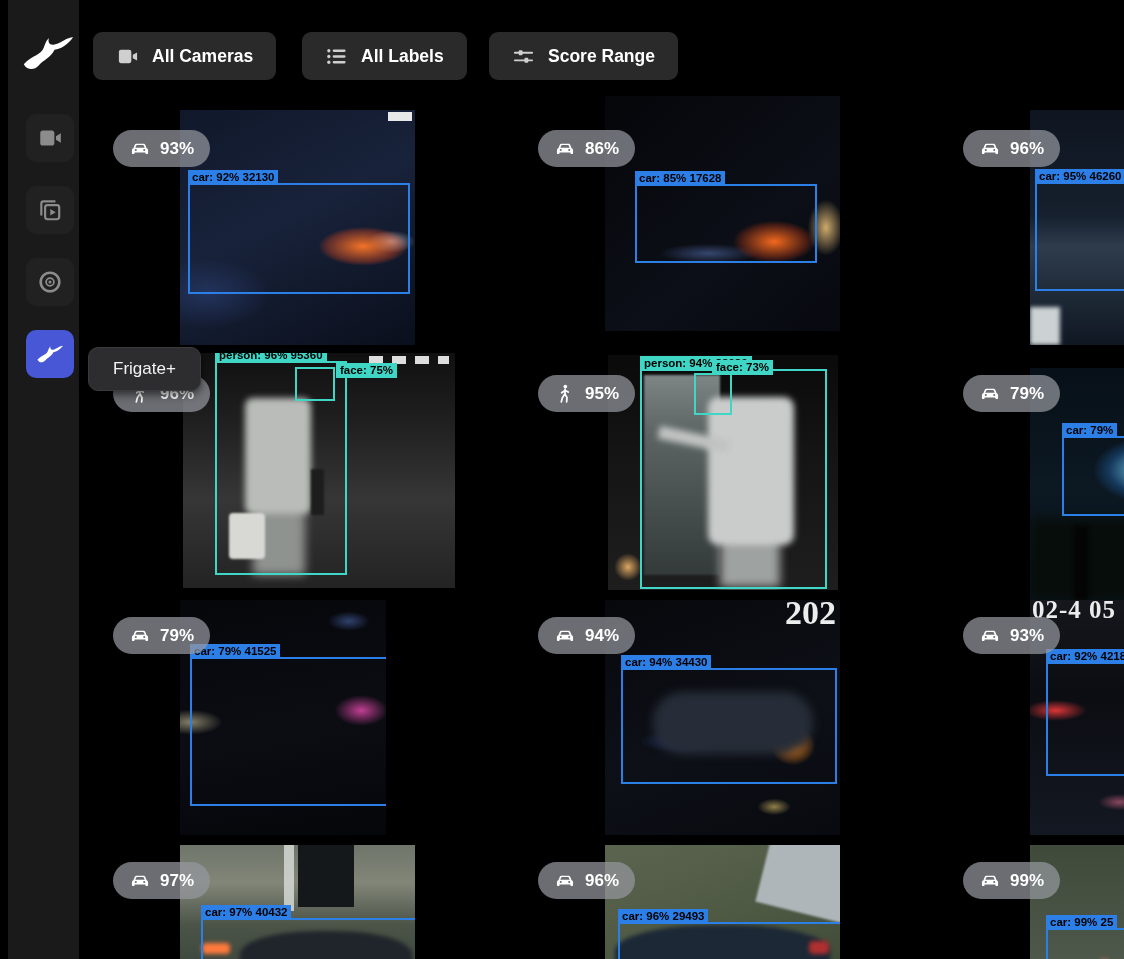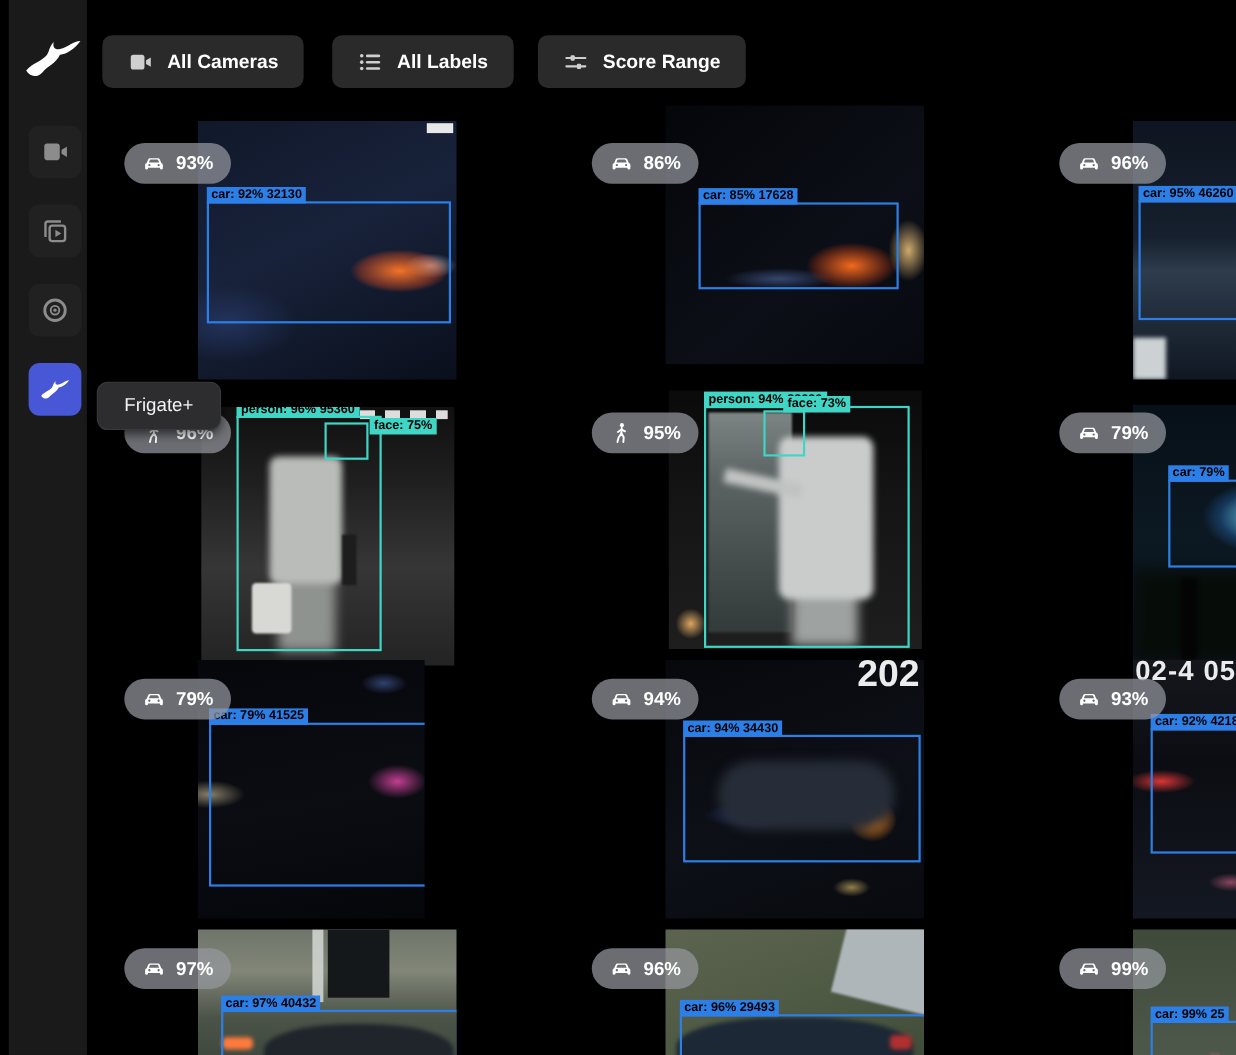--- a/index.html
+++ b/index.html
@@ -44,21 +44,21 @@
     radial-gradient(34px 16px at 90% 56%,rgba(255,255,255,.55),transparent 70%),
     radial-gradient(90px 50px at 12% 78%,rgba(60,90,170,.35),transparent 70%),
     linear-gradient(155deg,#10182a 0%,#18223a 45%,#0a0f1c 100%);}
   .t1{left:605px;top:96px;width:235px;height:235px;background:
     radial-gradient(55px 28px at 72% 62%,rgba(255,110,30,.95),rgba(200,60,20,.3) 60%,transparent 75%),
     radial-gradient(70px 14px at 44% 67%,rgba(120,160,255,.38),transparent 70%),
     radial-gradient(26px 40px at 94% 56%,rgba(255,210,130,.8),transparent 70%),
     linear-gradient(140deg,#05060a,#0c0f17 60%,#07090f);}
   .t2{left:1030px;top:110px;width:235px;height:235px;background:
     linear-gradient(180deg,#0e1520 0%,#16202e 45%,#2e3c4c 58%,#0f1722 100%);}
-  .t3{left:183px;top:370px;width:230px;height:235px;background:
+  .t3{left:183px;top:353px;width:272px;height:235px;background:
     linear-gradient(180deg,#101010 0%,#202020 30%,#363636 62%,#232323 100%);}
   .t4{left:608px;top:355px;width:230px;height:235px;background:
     linear-gradient(180deg,#0a0a0a,#141414 40%,#1e1e1e 100%);}
   .t5{left:1030px;top:368px;width:235px;height:232px;background:
     radial-gradient(70px 42px at 50% 44%,rgba(130,225,255,.9),rgba(40,120,200,.35) 55%,transparent 78%),
     linear-gradient(180deg,#071018 0%,#0c1822 50%,#0a141c 100%);}
   .t6{left:180px;top:600px;width:206px;height:235px;background:
     radial-gradient(38px 22px at 88% 47%,rgba(255,80,190,.75),transparent 70%),
     radial-gradient(46px 18px at 5% 52%,rgba(255,240,190,.5),transparent 70%),
     radial-gradient(30px 14px at 82% 9%,rgba(110,150,255,.4),transparent 70%),
@@ -96,21 +96,21 @@
   .fb4 .bl{left:16px;}
   .bx5{left:32px;top:68px;width:198px;height:76px}
   .bx6{left:10px;top:57px;width:214px;height:145px}
   .bx7{left:16px;top:68px;width:212px;height:112px}
   .bx8{left:16px;top:62px;width:214px;height:110px}
   .bx9{left:21px;top:73px;width:212px;height:158px}
   .bx10{left:13px;top:77px;width:220px;height:155px}
   .bx11{left:16px;top:83px;width:214px;height:148px}
 
   
-  .ts{position:absolute;color:#ececec;font-family:Liberation Sans, sans-serif;font-weight:700;z-index:2;}
+  .ts{position:absolute;color:#ececec;font-family:Liberation Serif, serif;font-weight:700;z-index:2;}
   .ts7{right:4px;top:-6px;font-size:34px;}
   .ts8{left:2px;top:-4px;font-size:25px;letter-spacing:1px;}
 
   
   .d{position:absolute;z-index:1;}
   .wr0{right:3px;top:2px;width:24px;height:9px;background:#e8e8e8;}
   .wp2{left:0;bottom:0;width:30px;height:38px;background:#ccd2d4;filter:blur(2px);}
   .dash3{right:6px;top:3px;width:80px;height:8px;
     background:repeating-linear-gradient(90deg,#ddd 0 14px,transparent 14px 23px);}
   .pr3{left:62px;top:45px;width:66px;height:116px;background:#b9bcb9;filter:blur(3px);border-radius:8px;}

